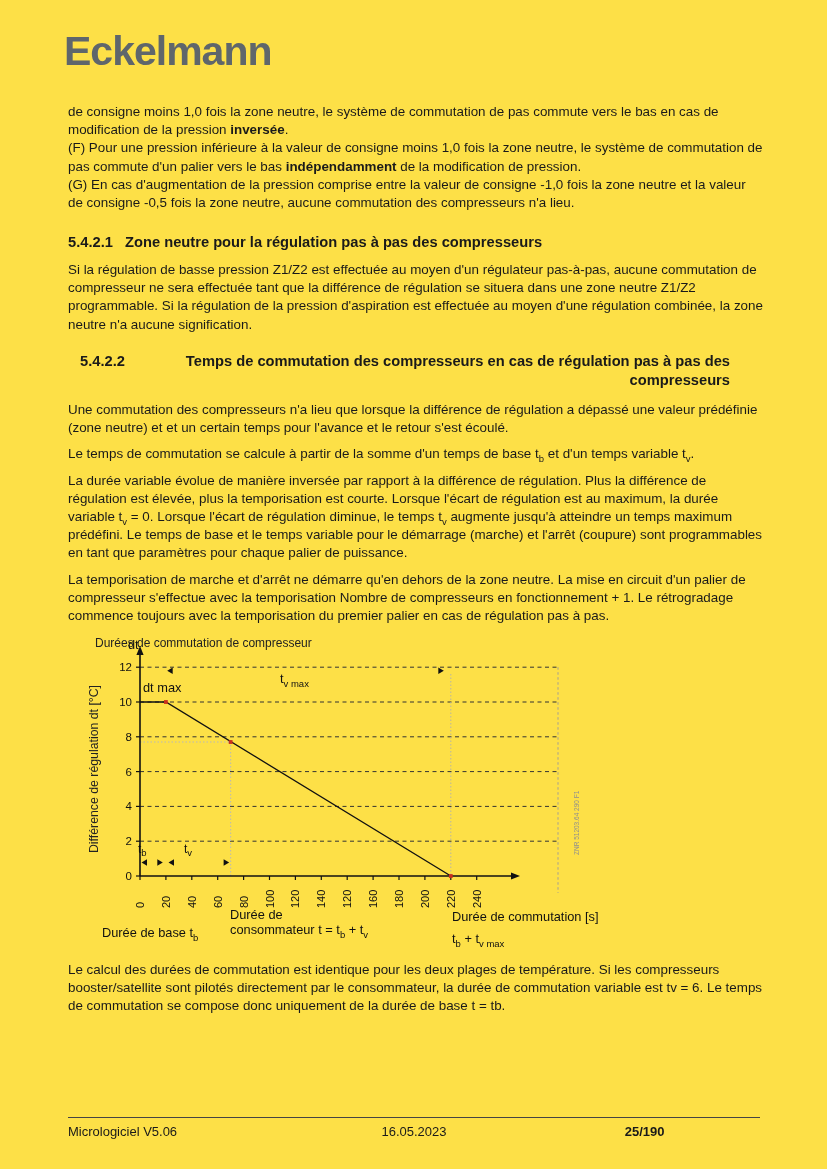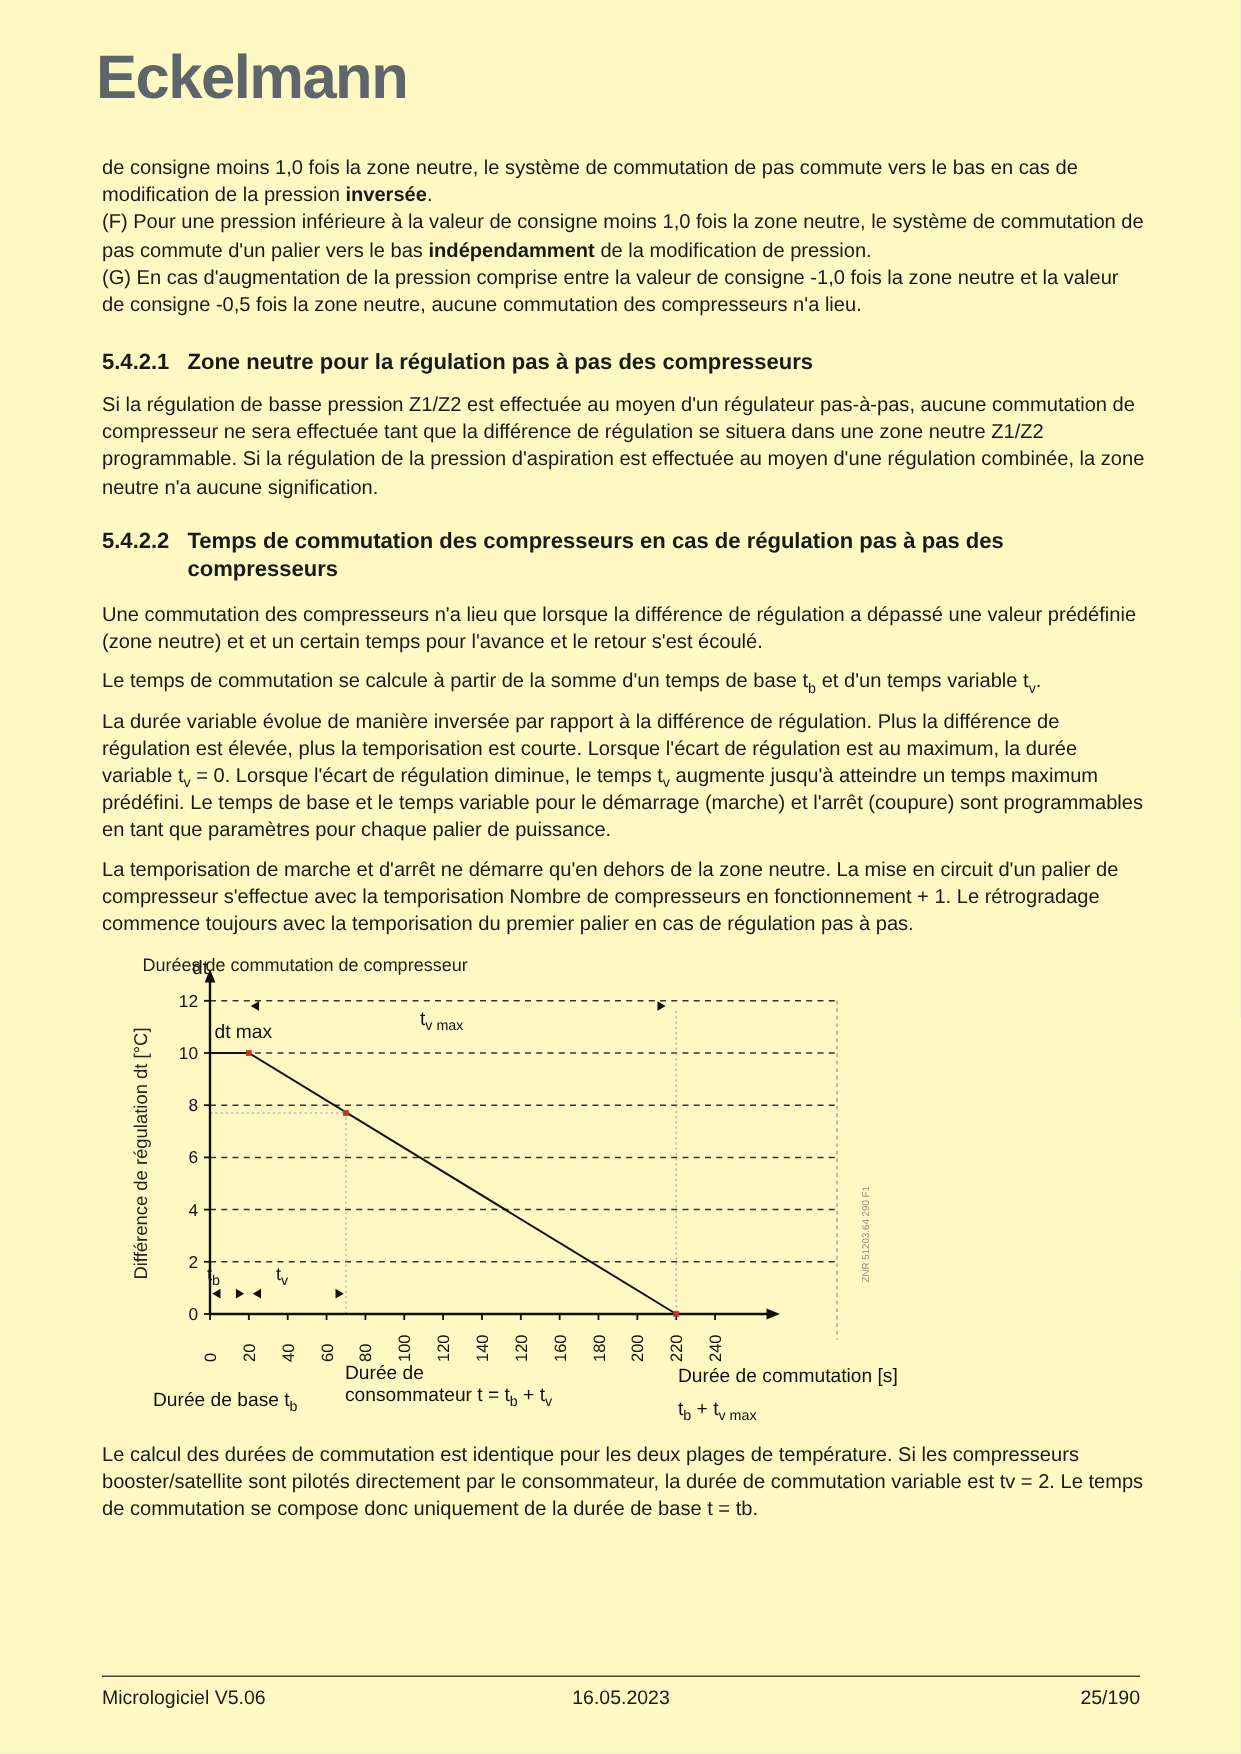--- a/index.html
+++ b/index.html
@@ -1,39 +1,39 @@
 <!DOCTYPE html>
 <html lang="fr"><head>
 <meta charset="utf-8">
 <style>
   html,body{margin:0;padding:0;background:#e8e8e8;}
-  .page{position:relative;width:827px;height:1169px;background:#fef9c3;margin:0 auto;
+  .page{position:relative;width:827px;height:1169px;background:#fde047;margin:0 auto;
         font-family:"Liberation Sans","DejaVu Sans",sans-serif;color:#1a1a1a;overflow:hidden;}
   .abs{position:absolute;}
   .logo{left:64px;top:28px;font-size:41px;font-weight:700;letter-spacing:-1px;}
   .body-text{font-size:13.4px;line-height:18.2px;}
   p.pp{margin:0;}
   .blk{width:696px;}
   .h-num{display:inline-block;width:57px;font-weight:700;}
   .heading{font-size:14.7px;font-weight:700;line-height:19px;}
-  .h-flex{display:flex;}
+  .h-flex{display:flex;text-align:right;}
   .h-title{width:605px;}
   sub{font-size:9.5px;line-height:0;}
   .chart-title{font-size:12px;color:#222;}
   .chart-wrap{left:68px;top:640px;width:560px;height:330px;}
   .chart-wrap svg{position:absolute;left:0;top:0;}
   .ov{position:absolute;font-size:12.8px;color:#111;white-space:nowrap;}
   .ov-ylabel{position:absolute;left:-104px;top:122px;width:260px;text-align:center;
              transform:rotate(-90deg);font-size:12.3px;color:#222;white-space:nowrap;}
   .lbl{position:absolute;font-size:12.8px;color:#111;white-space:nowrap;line-height:14.5px;}
   .footer-rule{left:68px;top:1117px;width:692px;border-top:1px solid #444;height:0;}
   .footer-row{left:68px;top:1124px;width:692px;font-size:13px;display:flex;}
   .footer-left{flex:1;text-align:left;}
   .footer-center{flex:1;text-align:center;}
-  .footer-right{flex:1;text-align:right;}
+  .footer-right{flex:1;text-align:center;font-weight:bold;}
 </style>
 </head>
 <body>
 
 <div class="page">
 
   <div class="abs logo" style="color: rgb(95, 102, 107);">Eckelmann</div>
 
   <div class="abs blk body-text" style="left:68px;top:103px;">
     <p class="pp"><span>de consigne moins 1,0 fois la zone neutre, le système de commutation de pas commute vers le bas en cas de modification de la pression </span><b>inversée</b><span>.</span></p>
@@ -152,21 +152,21 @@
       <div>Durée de</div>
       <div><span>consommateur t = t</span><sub>b</sub><span> + t</span><sub>v</sub></div>
     </div>
 
     <div class="lbl" style="left:384px;top:270px;">Durée de commutation [s]</div>
 
     <div class="lbl" style="left:384px;top:292px;"><span>t</span><sub>b</sub><span> + t</span><sub>v max</sub></div>
   </div>
 
   <div class="abs body-text" style="left:68px;top:961px;width:700px;">
-    <p class="pp">Le calcul des durées de commutation est identique pour les deux plages de température. Si les compresseurs booster/satellite sont pilotés directement par le consommateur, la durée de commutation variable est tv = 2. Le temps de commutation se compose donc uniquement de la durée de base t = tb.</p>
+    <p class="pp">Le calcul des durées de commutation est identique pour les deux plages de température. Si les compresseurs booster/satellite sont pilotés directement par le consommateur, la durée de commutation variable est tv = 6. Le temps de commutation se compose donc uniquement de la durée de base t = tb.</p>
   </div>
 
   <div class="abs footer-rule"></div>
   <div class="abs footer-row">
     <span class="footer-left">Micrologiciel V5.06</span>
     <span class="footer-center">16.05.2023</span>
     <span class="footer-right">25/190</span>
   </div>
 
 </div>

